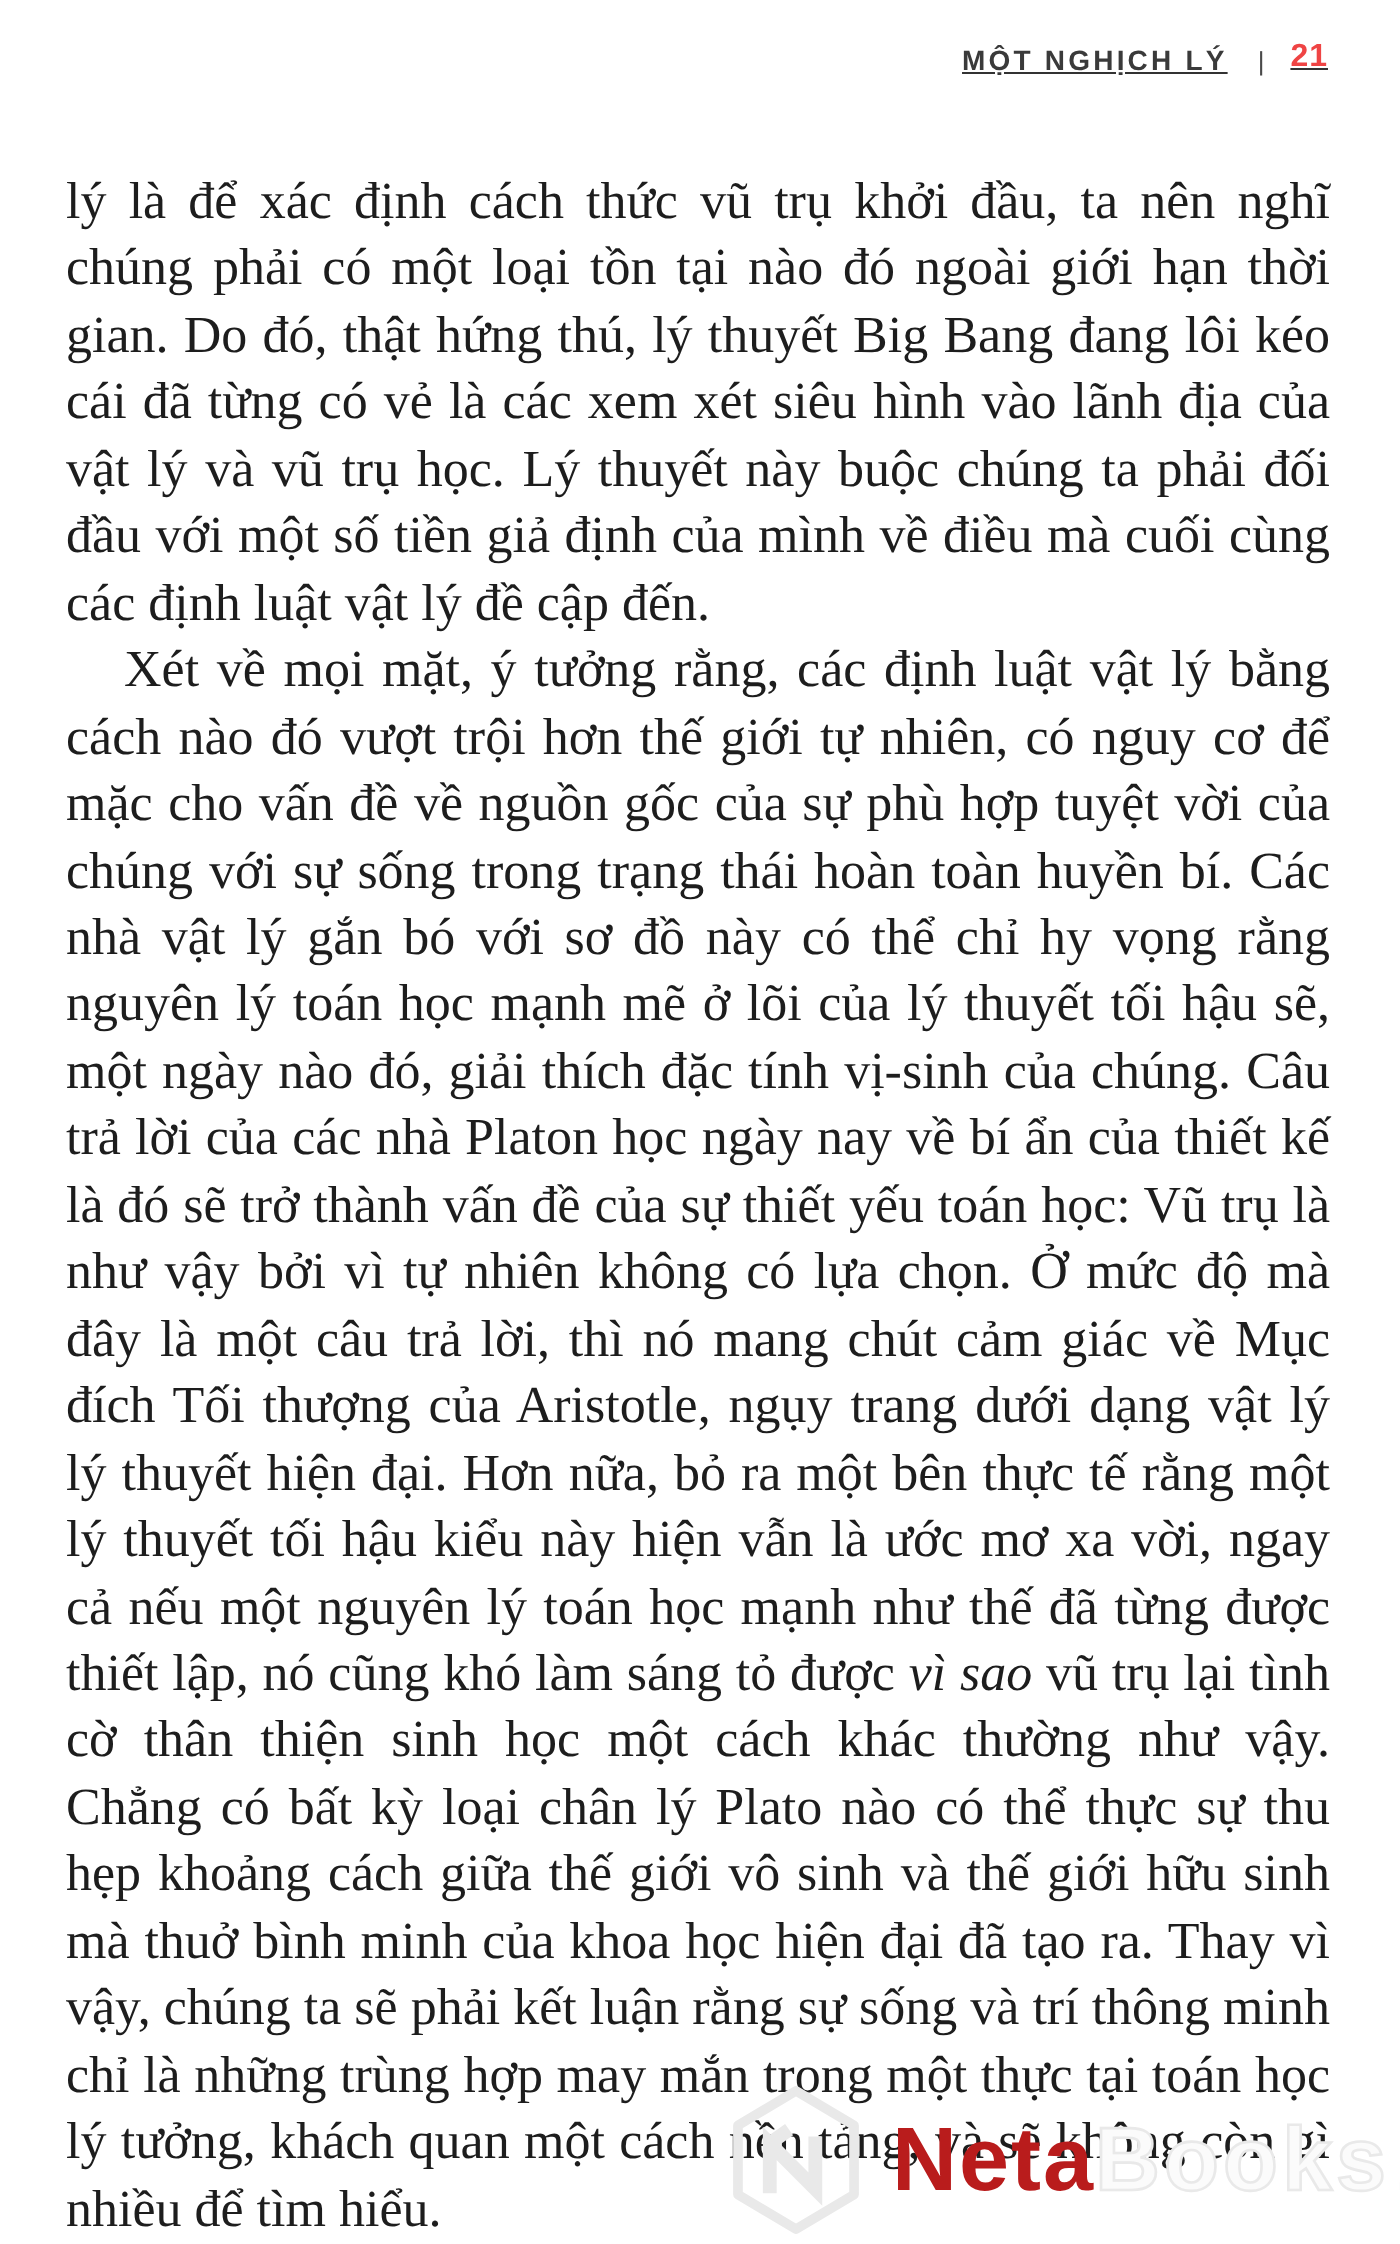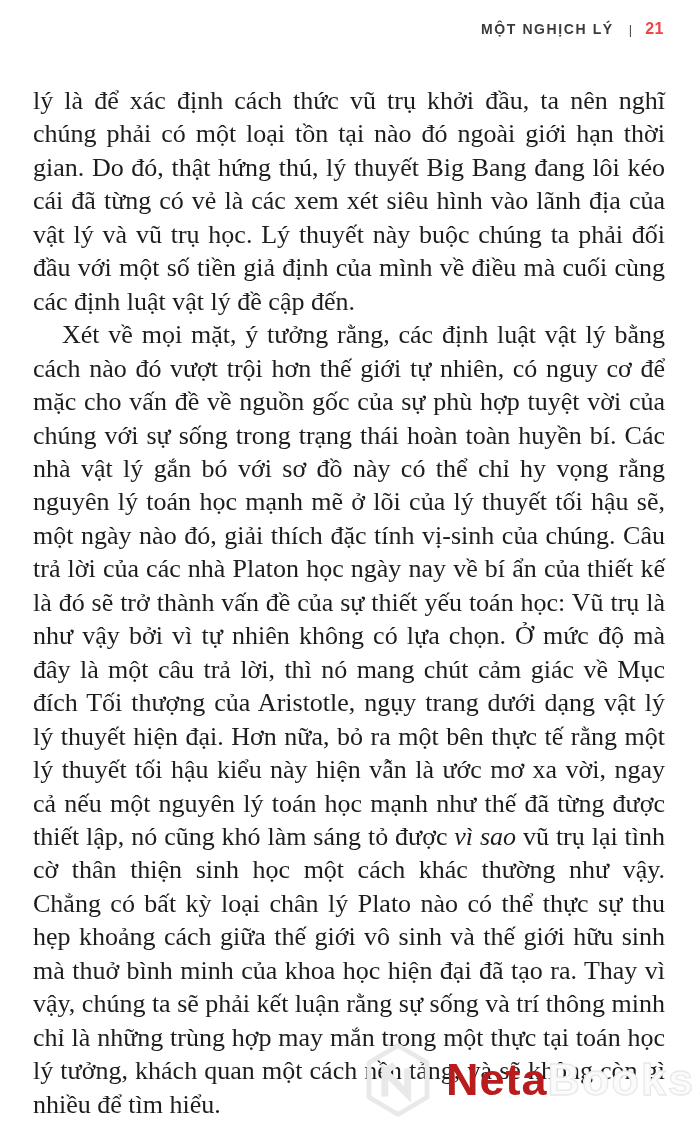--- a/index.html
+++ b/index.html
@@ -15,23 +15,24 @@
     overflow: hidden;
     font-family: "Liberation Serif", "DejaVu Serif", serif;
   }
 
   
   .header {
     position: absolute;
     top: 20px;
     right: 36px;
     display: flex;
-    align-items: center;
+    align-items: flex-end;
     font-family: "Liberation Sans", "DejaVu Sans", sans-serif;
     color: #333333;
+    text-decoration: underline;
   }
   .running-title {
     font-weight: bold;
     font-size: 14px;
     letter-spacing: 1.6px;
     color: #3a3a3a;
   }
   .sep {
     margin: 0 13px 0 15px;
     font-size: 13px;

